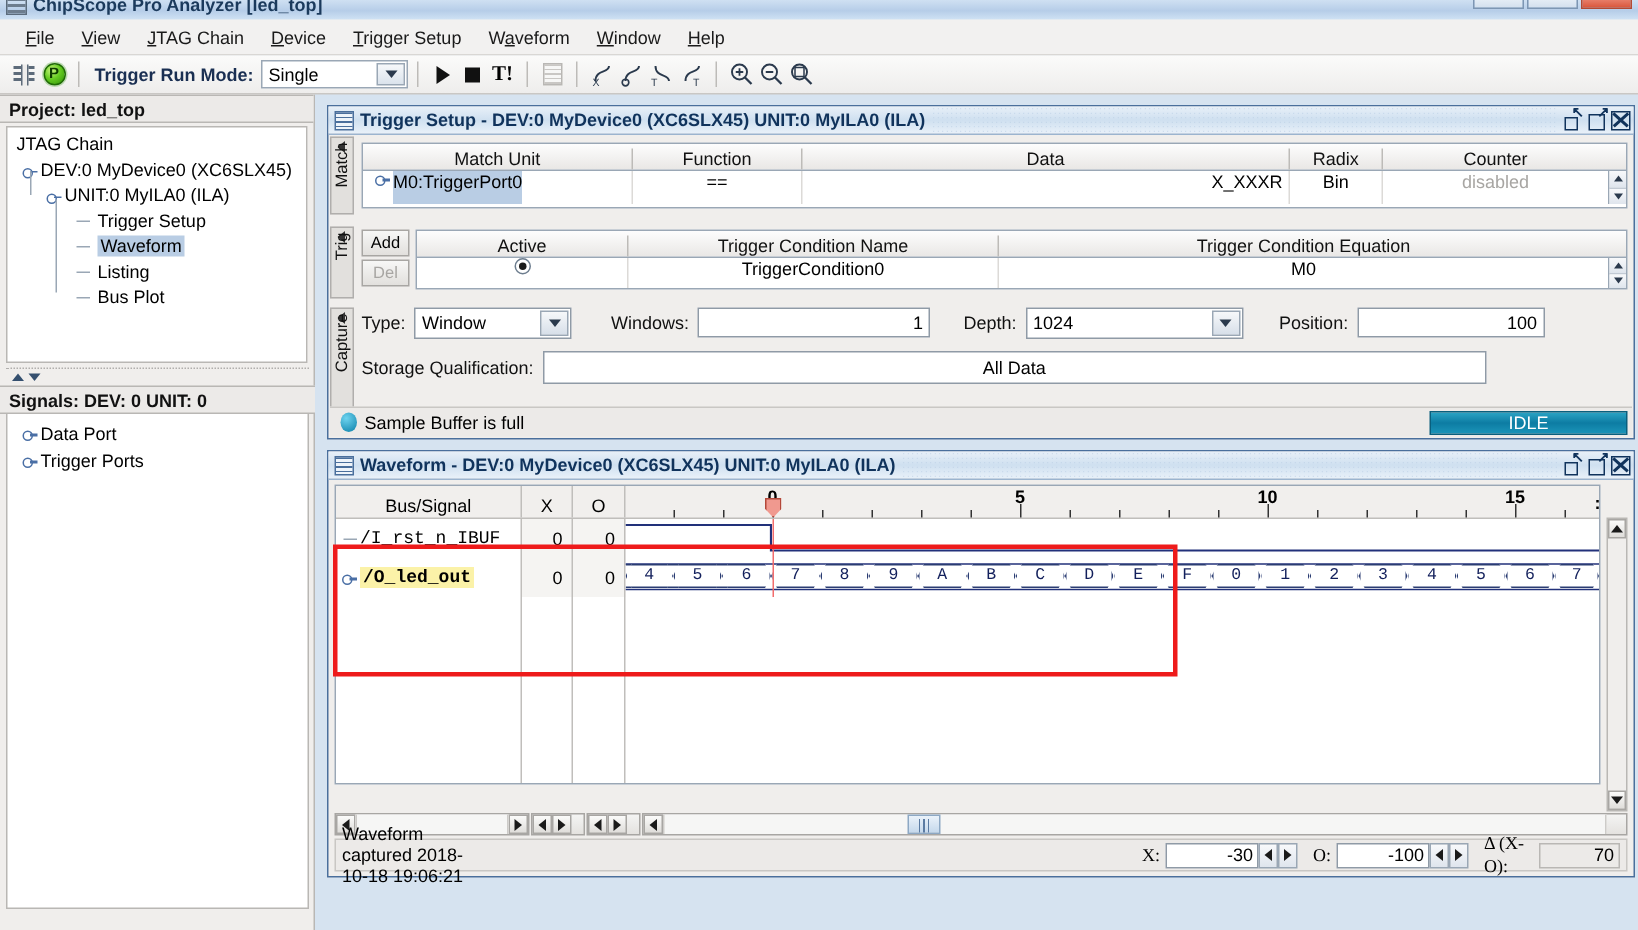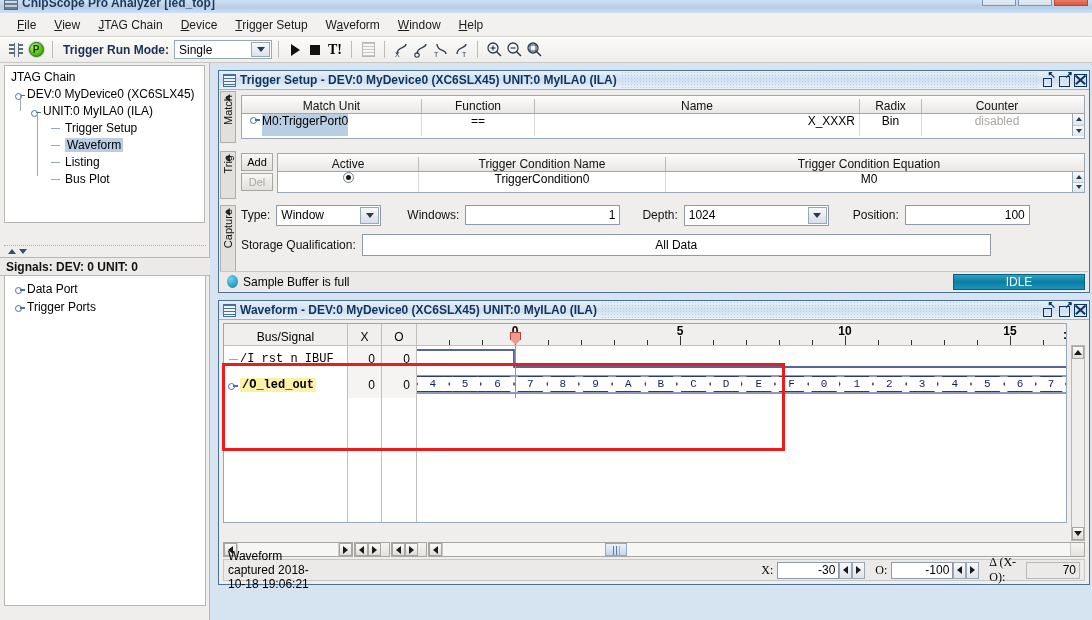--- a/index.html
+++ b/index.html
@@ -401,20 +401,21 @@
     <div class="tb-btn">
       <svg width="17" height="17" viewBox="0 0 17 17">
           <circle cx="7" cy="7" r="5" stroke="#2b3a4d" fill="none" stroke-width="1.3"></circle>
           <line x1="10.5" y1="10.5" x2="15" y2="15" stroke="#2b3a4d" stroke-width="1.5"></line>
           <rect x="4" y="4" width="6" height="6" stroke="#2b3a4d" fill="none" stroke-width="1"></rect>
         </svg>
     </div>
   </div>
 
   <div class="sidebar">
+    <div class="panel-head">Project: led_top</div>
 
     <div class="tree">
       <div class="tnode" style="left:6px; top:3px;">
         <span>JTAG Chain</span>
       </div>
       <div class="tnode" style="left:10px; top:20px;">
         <span class="thandle"></span>
         <span>DEV:0 MyDevice0 (XC6SLX45)</span>
       </div>
       <div class="tnode" style="left:26px; top:37px;">
@@ -485,21 +486,21 @@
       <div class="vtab" style="height:70px; margin-top:6px;">
         <span class="mk"></span>
         <div class="vtab-lbl" style="padding-top:11px;">Capture</div>
       </div>
     </div>
 
     <div class="gtable" style="position:absolute; left:22px; top:24px; width:844px; height:44px;">
       <div class="gthead">
         <div class="gth" style="width:180px;">Match Unit</div>
         <div class="gth" style="width:113px;">Function</div>
-        <div class="gth" style="width:325px;">Name</div>
+        <div class="gth" style="width:325px;">Data</div>
         <div class="gth" style="width:62px;">Radix</div>
         <div class="gth" style="flex:1; border-right:none;">Counter</div>
         <div style="width:12px;border-left:1px solid #9aa7b5;background:#e9e7e5;"></div>
       </div>
       <div class="gtrow">
         <div class="gtd" style="width:180px;">
           <span class="sigmark exp"></span>
           <span class="hl">M0:TriggerPort0</span>
         </div>
         <div class="gtd" style="width:113px; justify-content:center;">==</div>

